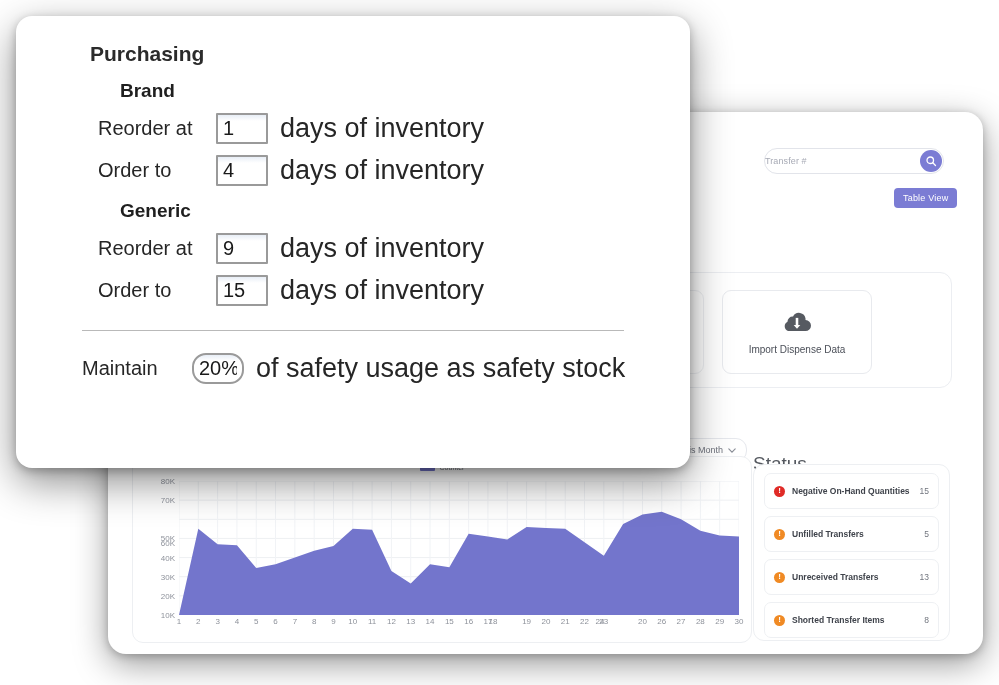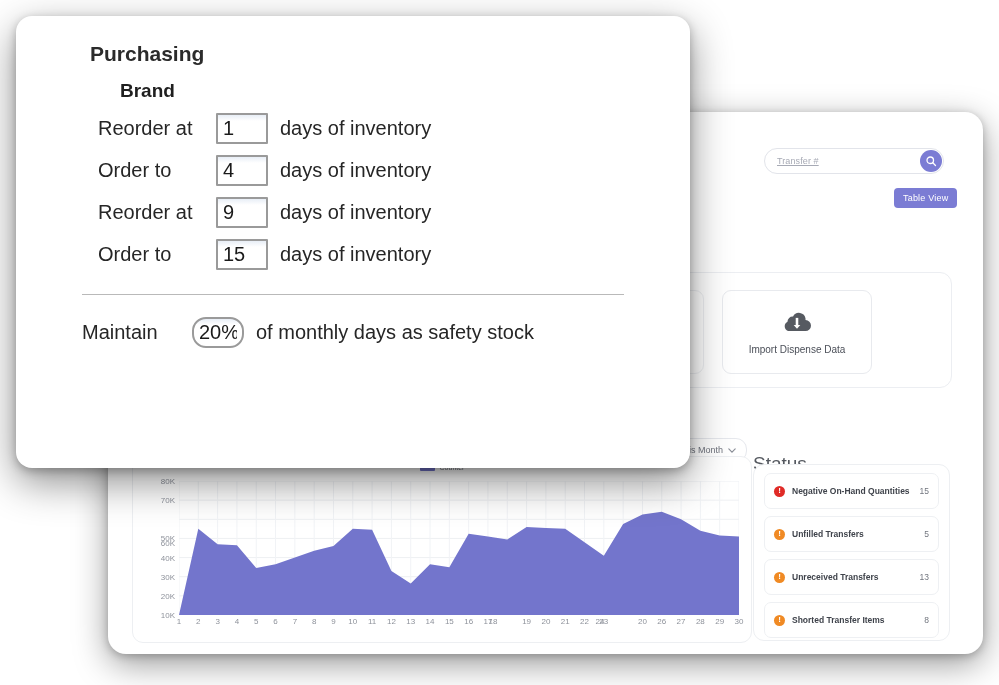--- a/index.html
+++ b/index.html
@@ -48,23 +48,21 @@
     inset: 0;
     border: 1px solid #e2e4ea;
     border-radius: 13px;
     background: #fff;
     display: flex;
     align-items: center;
   }
   .search-placeholder {
     font-size: 9px;
     color: #a7aab5;
-    margin-left: 12px;
     letter-spacing: .1px;
-    text-decoration: underline;
   }
   .search-btn {
     position: absolute;
     right: 2px;
     top: 2px;
     width: 22px;
     height: 22px;
     border-radius: 11px;
     background: #7b7cd4;
     display: flex;
@@ -338,21 +336,21 @@
     width: 52px;
     height: 31px;
     box-sizing: border-box;
     padding: 0 5px;
     border: 2px solid #9a9a9a;
     border-radius: 1px;
     background: linear-gradient(to bottom, #e8eef6 0%, #ffffff 22%, #ffffff 100%);
     outline: none;
   }
   .field-suffix {
-    font-size: 20px;
+    font-size: 27px;
     color: #262626;
     margin-left: 12px;
   }
   .modal-divider {
     height: 1px;
     background: #b9b9b9;
     margin: 24px 56px 0 40px;
   }
   .maintain-row {
     display: flex;
@@ -546,35 +544,36 @@
           <div class="field-row">
             <span class="field-label">Reorder at</span>
             <input class="num-input" type="text" value="1" style="">
             <span class="field-suffix">days of inventory</span>
           </div>
           <div class="field-row">
             <span class="field-label">Order to</span>
             <input class="num-input" type="text" value="4" style="">
             <span class="field-suffix">days of inventory</span>
           </div>
+          <h2 class="section-head">Generic</h2>
           <div class="field-row">
             <span class="field-label">Reorder at</span>
             <input class="num-input" type="text" value="9" style="">
             <span class="field-suffix">days of inventory</span>
           </div>
           <div class="field-row">
             <span class="field-label">Order to</span>
             <input class="num-input" type="text" value="15" style="">
             <span class="field-suffix">days of inventory</span>
           </div>
         </div>
 
       <div class="modal-divider"></div>
 
       <div class="maintain-row">
         <span class="field-label">Maintain</span>
         <input class="num-input" type="text" value="20%" style="">
-        <span class="field-suffix">of monthly days as safety stock</span>
+        <span class="field-suffix">of safety usage as safety stock</span>
       </div>
     </div>
   </div>
 
 </div>
 
 </body></html>

